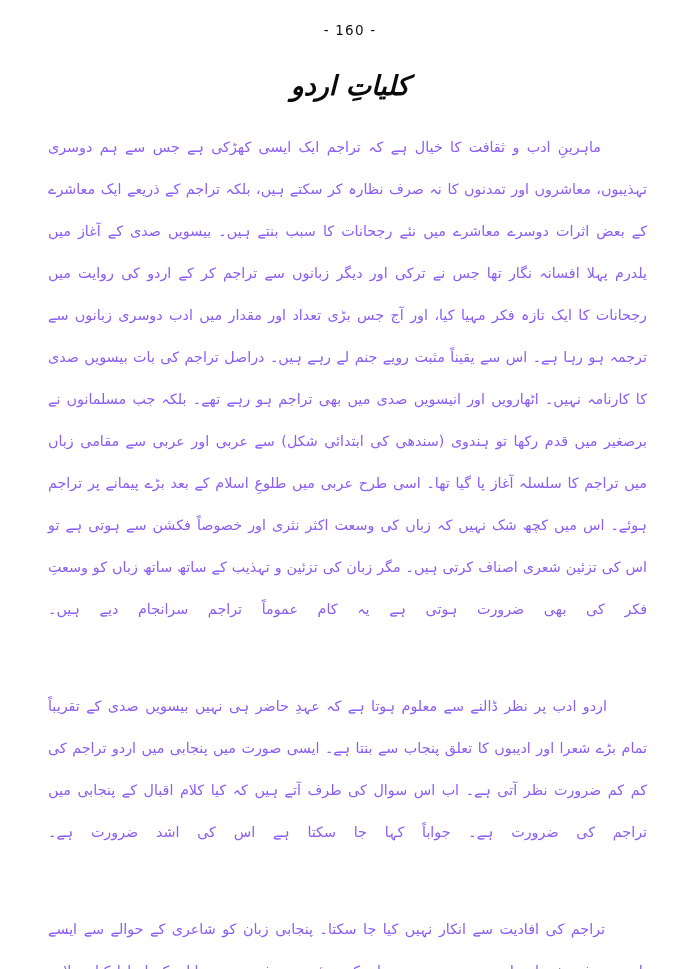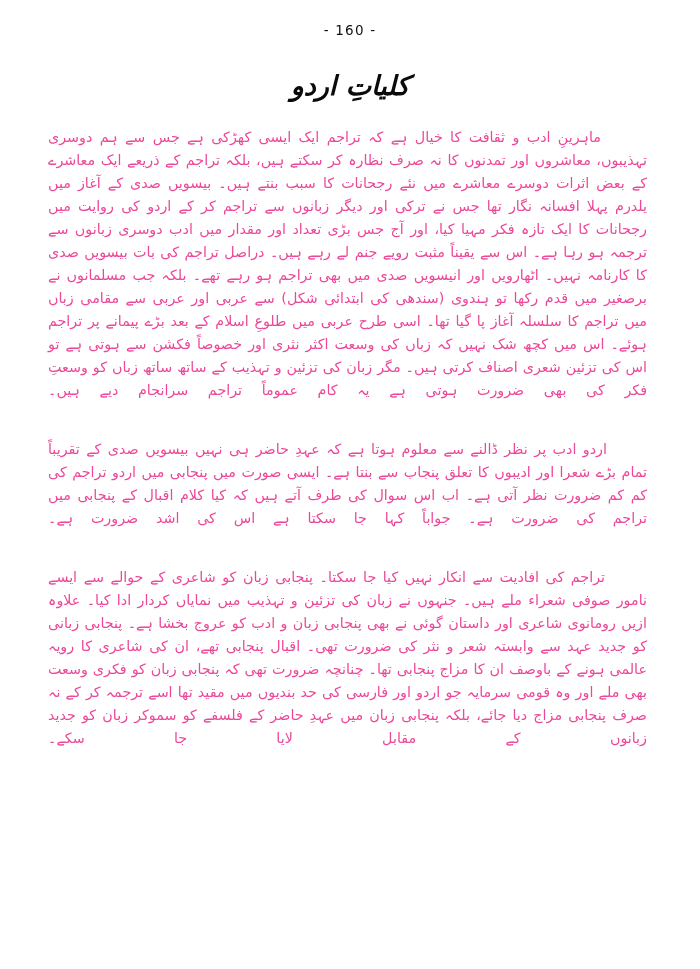--- a/index.html
+++ b/index.html
@@ -66,22 +66,22 @@
     text-align: justify;
     text-align-last: right;
   }
 
   .para {
     direction: rtl;
     text-align: justify;
     text-align-last: right;
     font-family: "DejaVu Sans", sans-serif;
     font-size: 14.3px;
-    line-height: 23px;
-    color: #ec4899;
+    line-height: 42px;
+    color: #8b5cf6;
     margin: 0 0 13px 0;
     text-indent: 34px;
     word-spacing: 0.4px;
     hyphens: none;
   }
   .para:last-child { margin-bottom: 0; }
 
   
   .para.p1 { text-indent: 46px; }
   .para.p2 { text-indent: 40px; }

